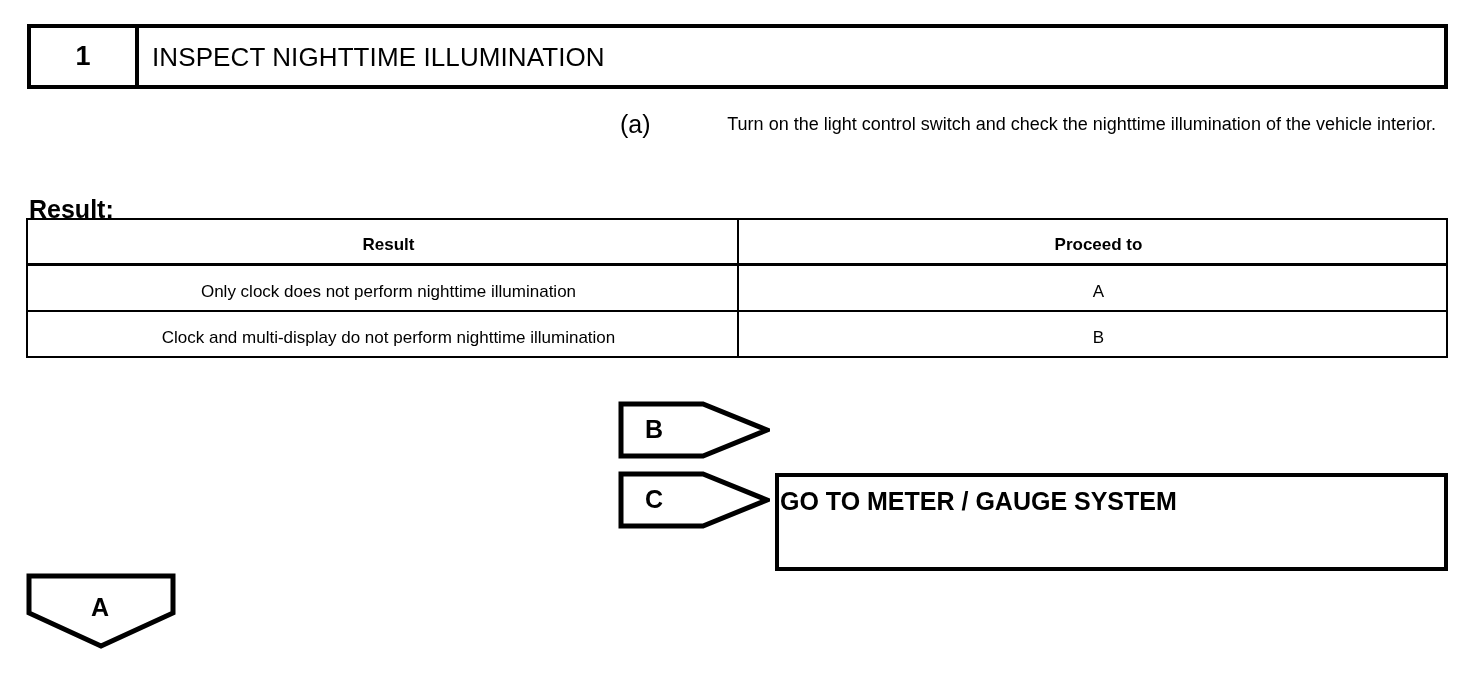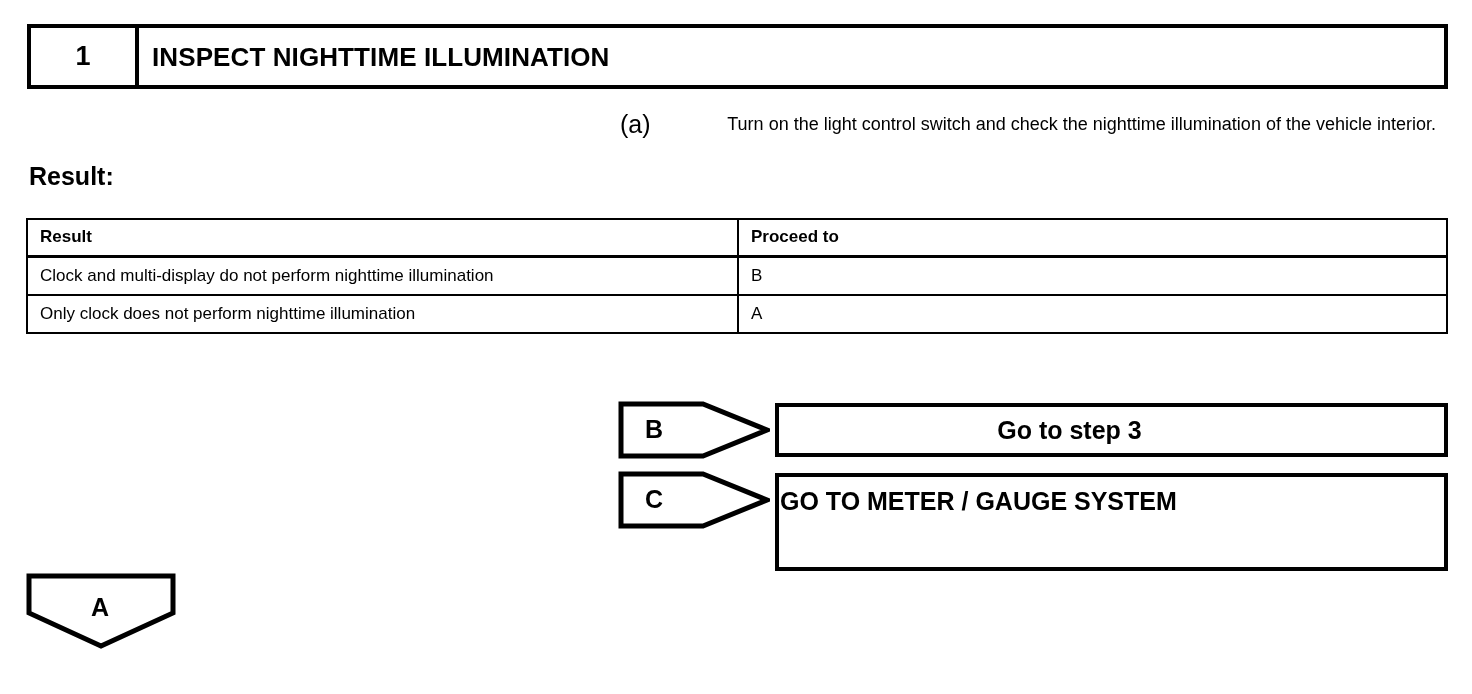--- a/index.html
+++ b/index.html
@@ -49,21 +49,21 @@
     line-height: 1;
   }
   .step-title-cell {
     flex: 1;
     display: flex;
     align-items: center;
     padding-left: 13px;
   }
   .step-title {
     font-size: 26px;
-    font-weight: bold;
+    font-weight: normal;
     line-height: 1;
     letter-spacing: 0.1px;
   }
 
   
   .instruction {
     position: absolute;
     left: 620px;
     top: 106px;
     width: 830px;
@@ -80,45 +80,45 @@
     font-size: 18px;
     line-height: 36px;
     width: 760px;
     text-align: right;
   }
 
   
   .result-label {
     position: absolute;
     left: 29px;
-    top: 164px;
+    top: 197px;
     font-size: 25px;
     font-weight: bold;
     line-height: 1;
   }
 
   
   .result-table {
     position: absolute;
     left: 26px;
     top: 218px;
     width: 1420px;
     border-collapse: collapse;
     background: #fff;
     table-layout: fixed;
   }
   .result-table col.c1 { width: 711px; }
   .result-table col.c2 { width: 709px; }
   .result-table th,
   .result-table td {
     border: 2px solid #000;
-    padding: 0 0 0 12px;
+    padding: 8px 0 0 12px;
     height: 36px;
     vertical-align: middle;
-    text-align: left;
+    text-align: center;
     font-size: 17px;
     font-weight: normal;
     line-height: 1.1;
   }
   .result-table th {
     font-weight: bold;
     height: 35px;
     border-bottom-width: 3px;
   }
   .result-table tbody tr:first-child td {
@@ -223,40 +223,37 @@
         <col class="c2">
       </colgroup>
     <thead>
       <tr>
         <th>Result</th>
         <th>Proceed to</th>
       </tr>
     </thead>
     <tbody>
       <tr>
+        <td>Only clock does not perform nighttime illumination</td>
+        <td>A</td>
+      </tr>
+      <tr>
         <td>Clock and multi-display do not perform nighttime illumination</td>
         <td>B</td>
-      </tr>
-      <tr>
-        <td>Only clock does not perform nighttime illumination</td>
-        <td>A</td>
       </tr>
     </tbody>
   </table>
 
   <div class="flow-row" id="flow-b">
     <div class="flow-arrow">
       <svg width="152" height="58" viewBox="0 0 152 58" xmlns="http://www.w3.org/2000/svg">
         <polygon points="3,3 85,3 149,29 85,55 3,55" fill="#ffffff" stroke="#000000" stroke-width="5" stroke-linejoin="miter"></polygon>
       </svg>
     </div>
     <div class="flow-arrow-label">B</div>
-    <div class="flow-box">
-      <span class="flow-box-text">Go to step 3</span>
-    </div>
   </div>
 
   <div class="flow-row" id="flow-c">
     <div class="flow-arrow">
       <svg width="152" height="58" viewBox="0 0 152 58" xmlns="http://www.w3.org/2000/svg">
         <polygon points="3,3 85,3 149,29 85,55 3,55" fill="#ffffff" stroke="#000000" stroke-width="5" stroke-linejoin="miter"></polygon>
       </svg>
     </div>
     <div class="flow-arrow-label">C</div>
     <div class="flow-box">

